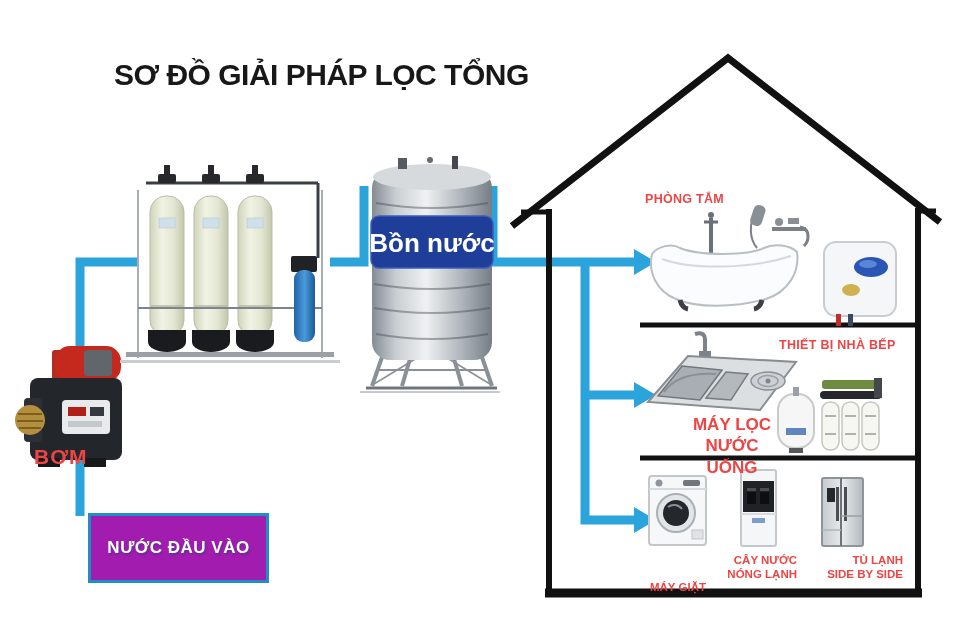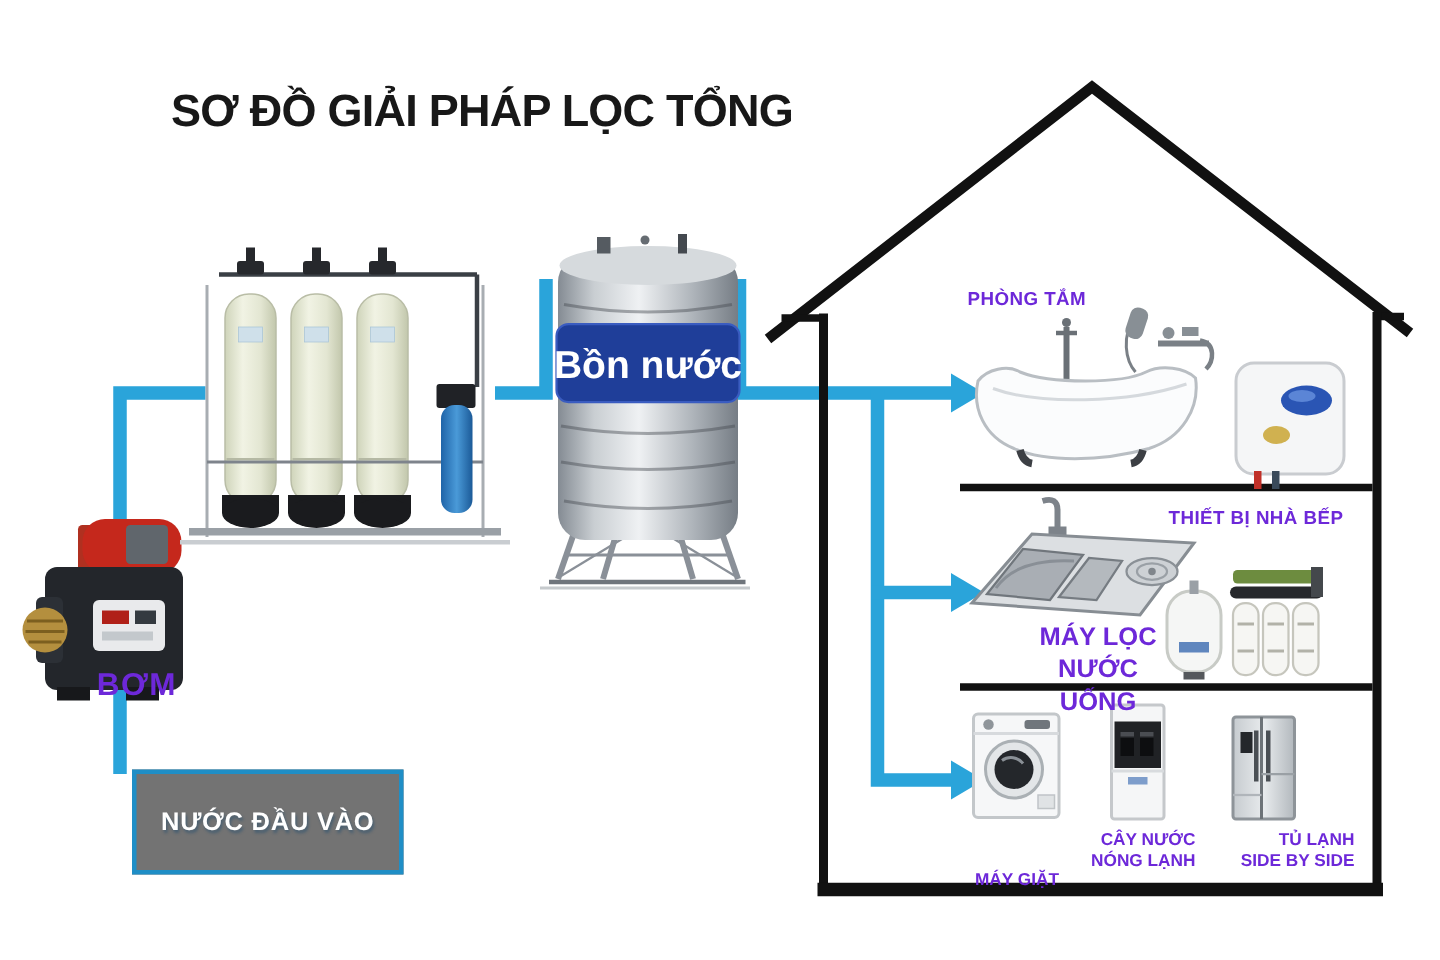--- a/index.html
+++ b/index.html
@@ -1,23 +1,23 @@
 <!DOCTYPE html>
 <html><head>
 <meta charset="utf-8">
 <style>
   html,body{margin:0;padding:0;background:#fff;}
   .canvas{position:relative;width:960px;height:640px;background:#ffffff;overflow:hidden;
           font-family:"Liberation Sans",sans-serif;}
   .canvas svg{position:absolute;left:0;top:0;}
-  .lbl{position:absolute;color:#6d28d9;font-weight:bold;line-height:1.25;}
+  .lbl{position:absolute;color:#ef4444;font-weight:bold;line-height:1.25;}
   .title{left:74px;top:56px;font-size:30px;letter-spacing:-0.5px;color:#181818;white-space:nowrap;margin-left:40px;}
-  .pump-label{left:34px;top:444px;width:84px;text-align:right;font-size:21px;letter-spacing:1px;}
+  .pump-label{left:34px;top:444px;width:84px;text-align:left;font-size:21px;letter-spacing:1px;}
   .input-box{position:absolute;left:88px;top:513px;width:181px;height:70px;
-             background:#737373;border:3px solid #1f8ec6;box-sizing:border-box;
+             background:#a21caf;border:3px solid #1f8ec6;box-sizing:border-box;
              display:flex;align-items:center;justify-content:center;}
   .input-box span{color:#ffffff;font-weight:bold;font-size:17px;letter-spacing:.5px;
                   text-shadow:1px 2px 2px rgba(20,70,110,.45);}
   .sec{font-size:12.5px;letter-spacing:.3px;}
   .phong-tam{left:645px;top:192px;}
   .thiet-bi{left:779px;top:338px;}
   .ml{white-space:pre-line;text-align:center;}
   .may-loc{left:691px;top:414px;width:82px;font-size:17px;}
   .small{font-size:11.5px;text-align:right;}
   .may-giat{left:636px;top:580px;width:84px;text-align:center;}

